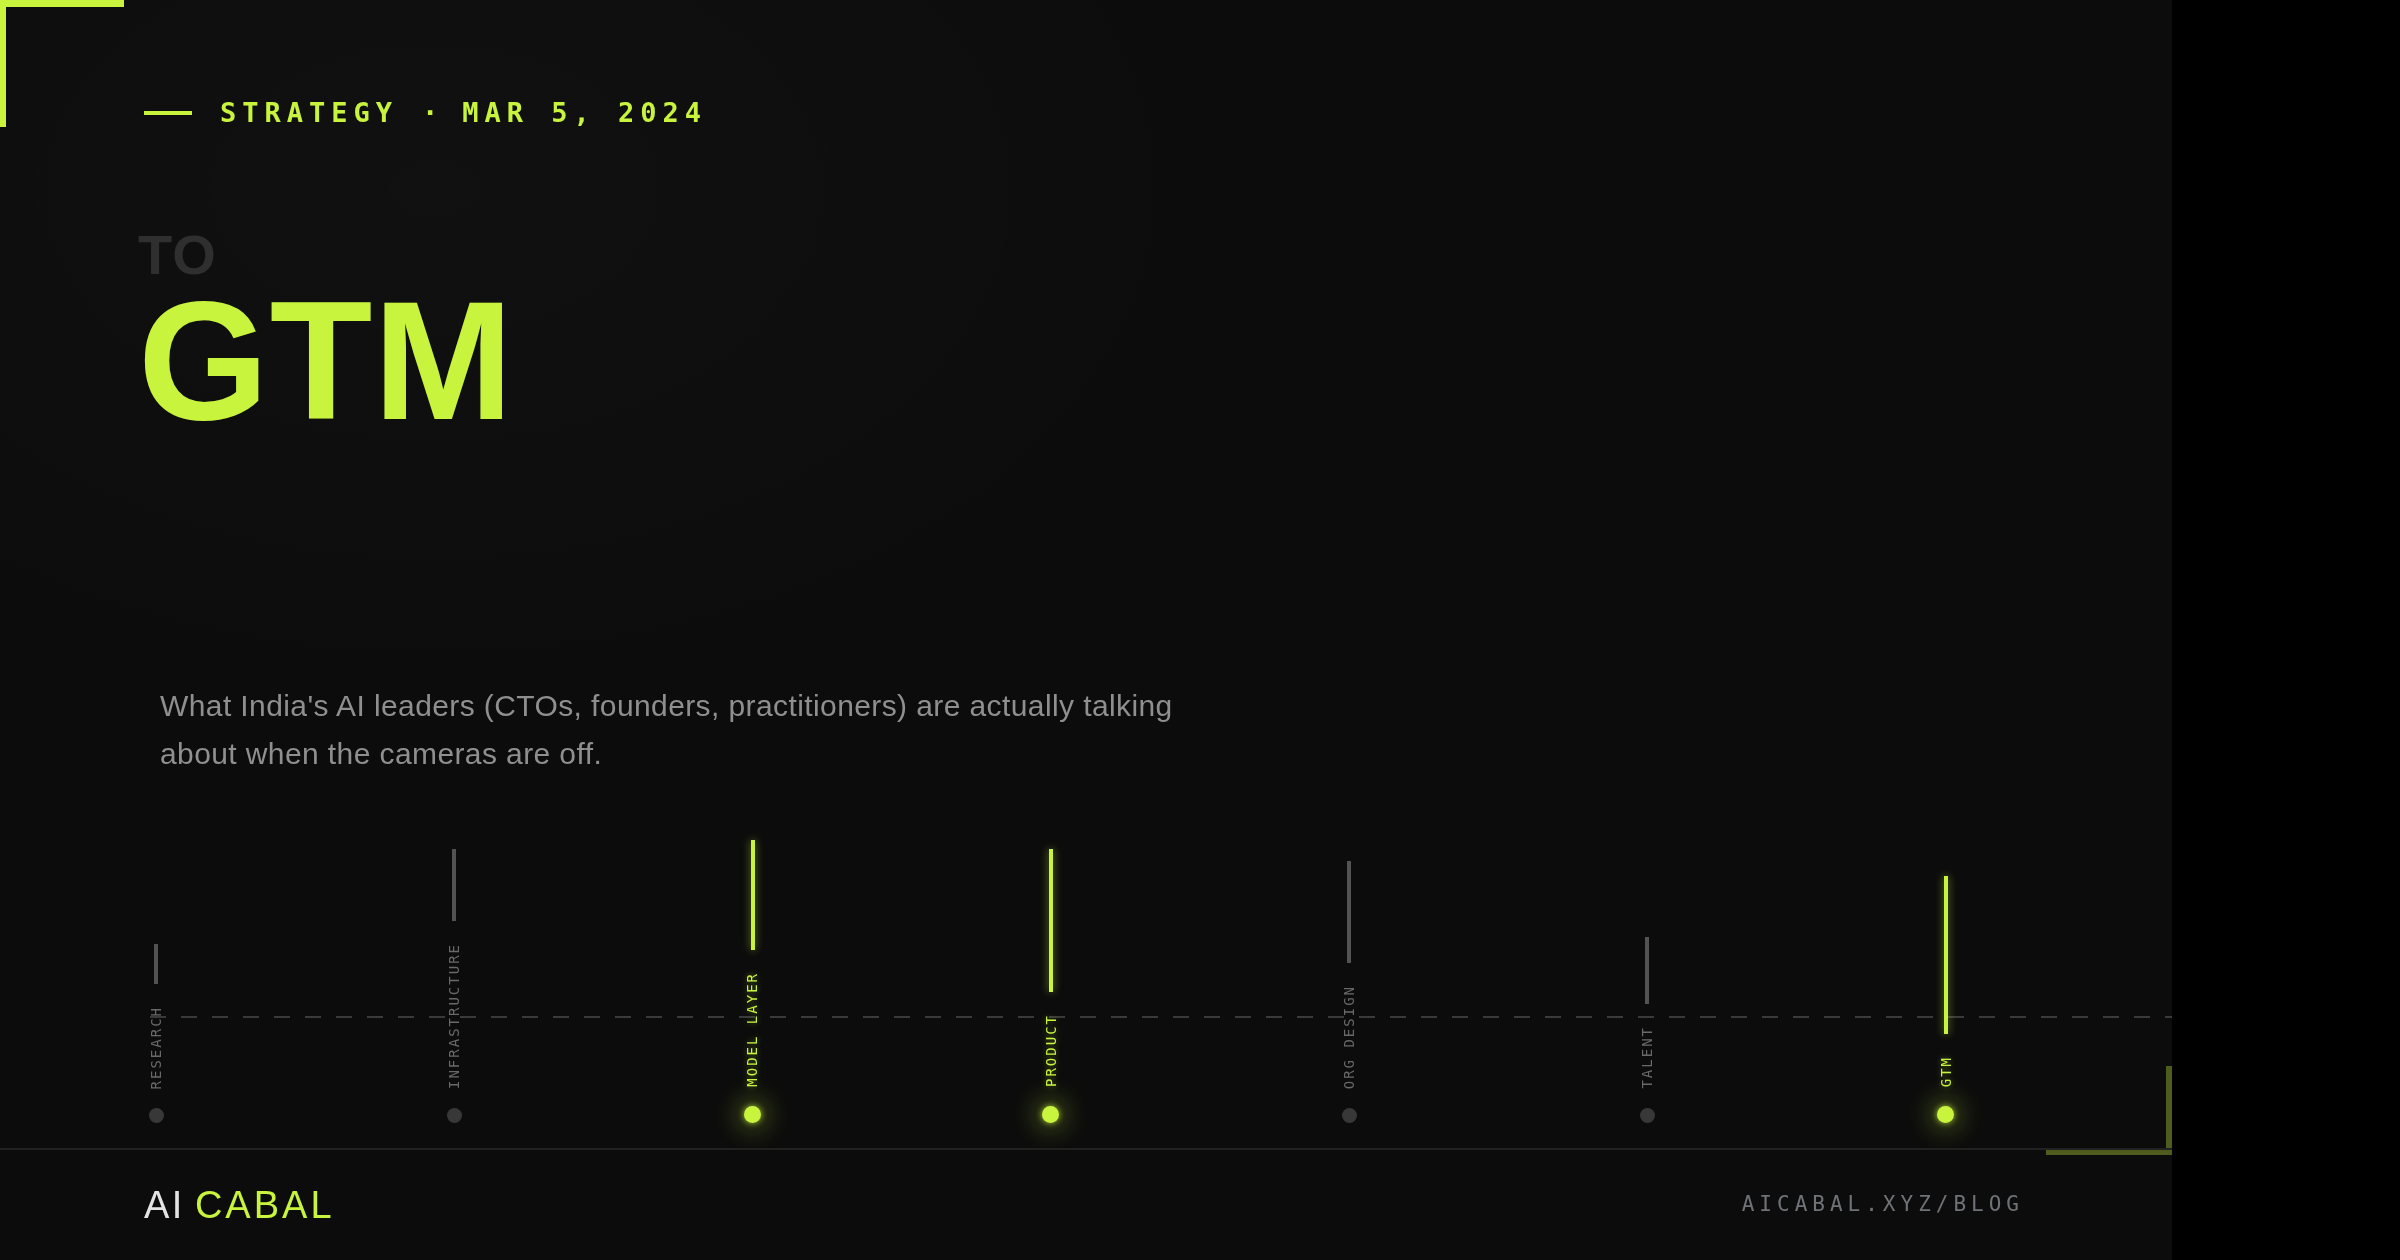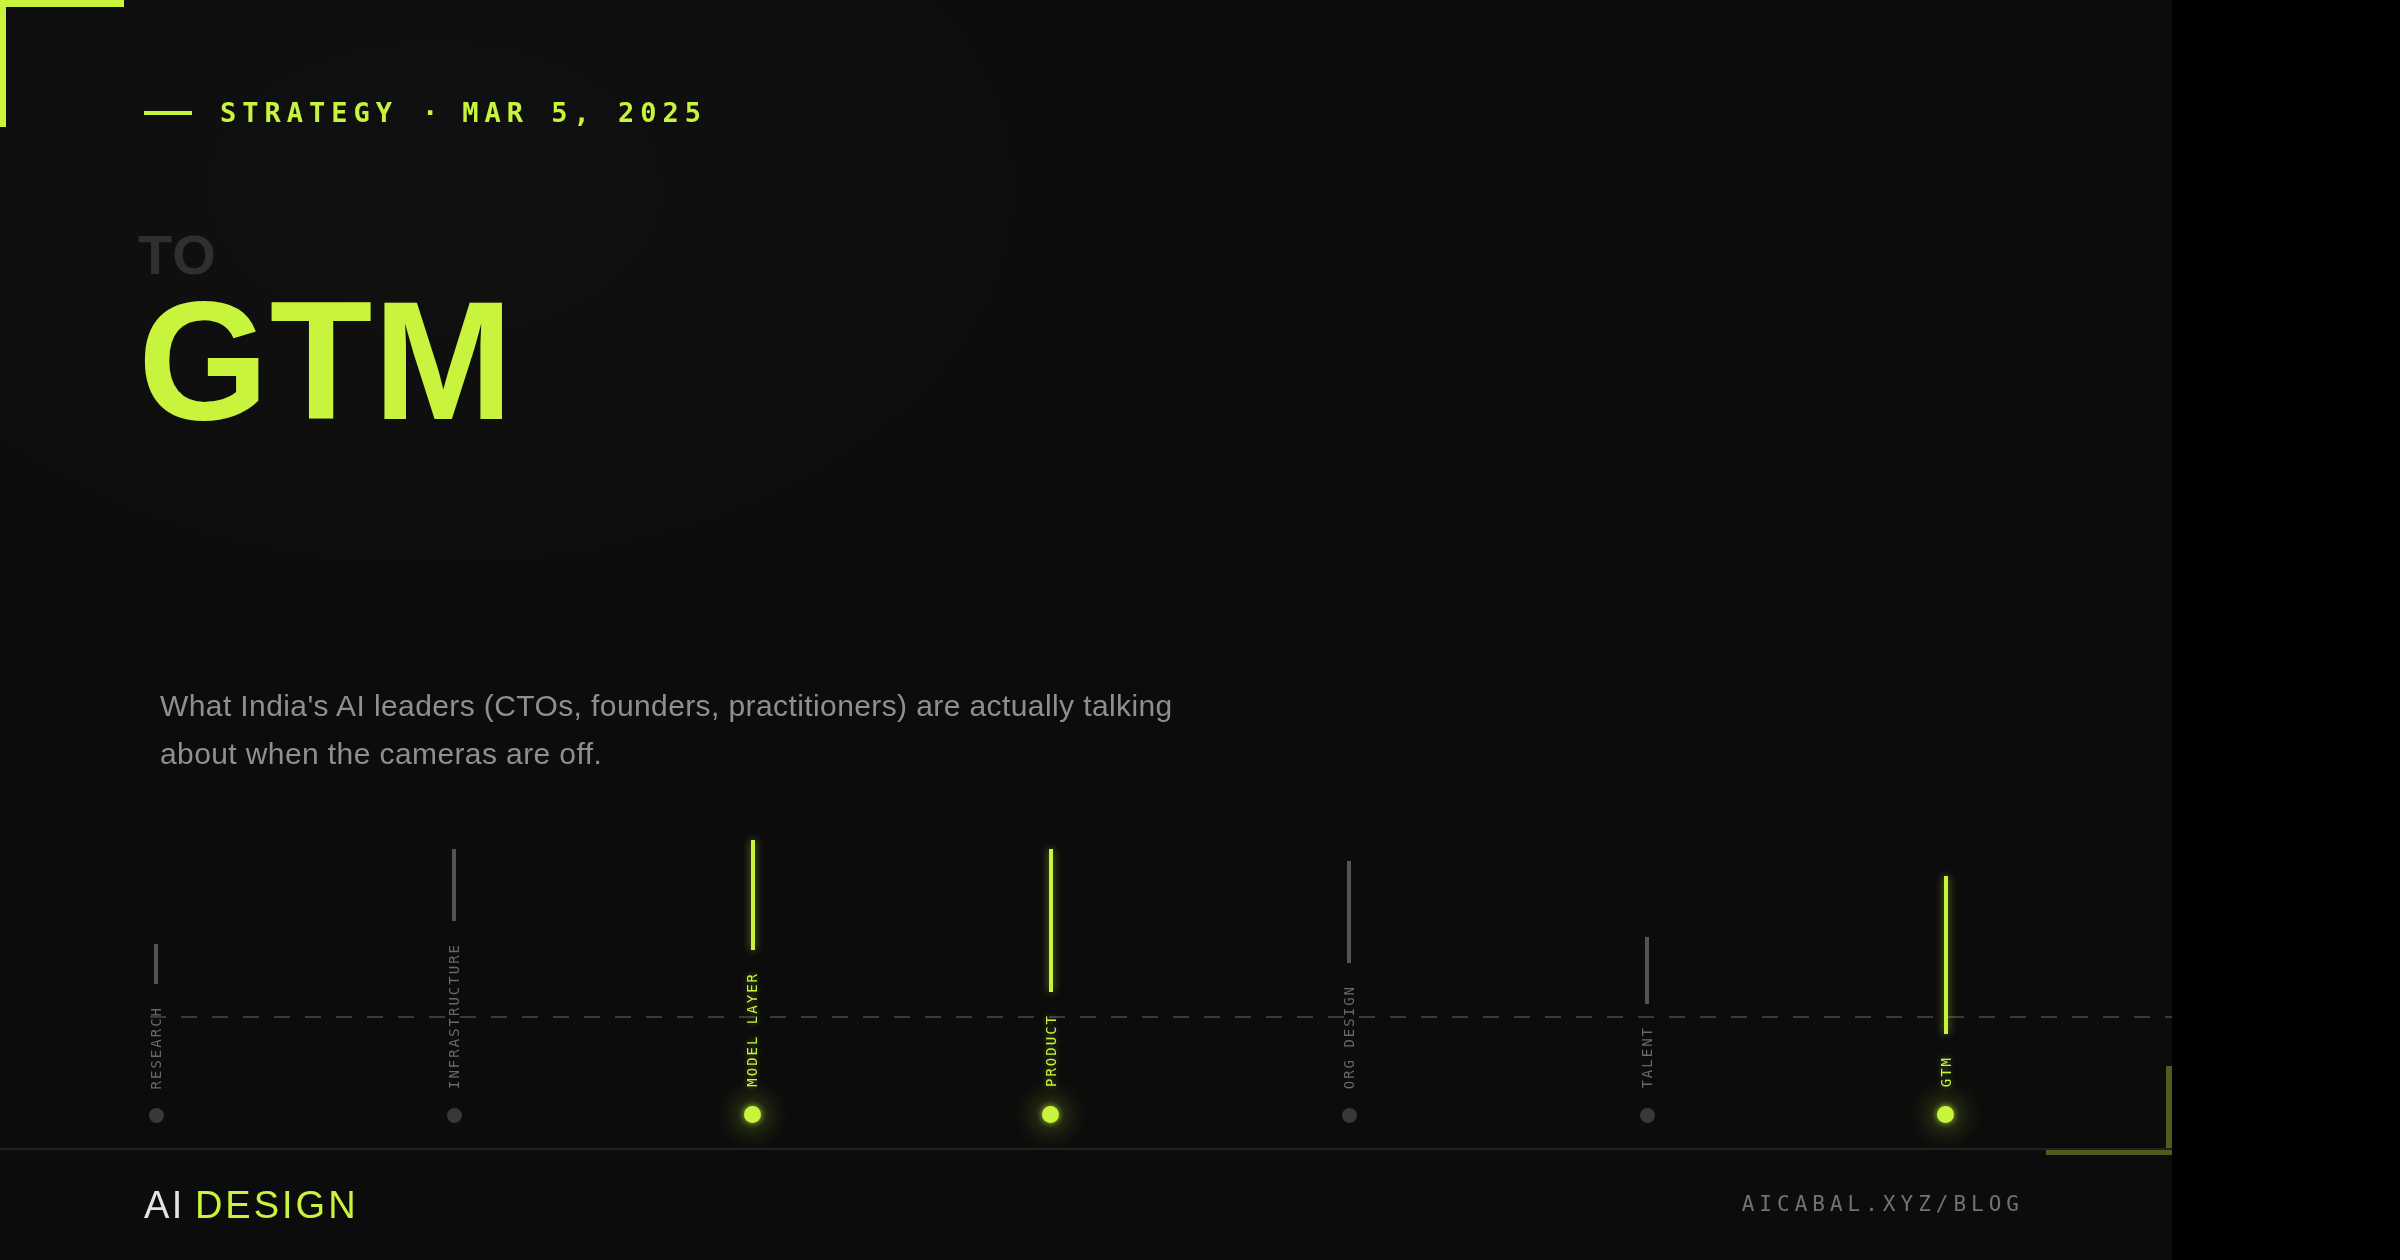--- a/index.html
+++ b/index.html
@@ -96,21 +96,21 @@
 
 <div class="page" style="--accent: #c8f43e; --accent-dim: #4e5c1e;">
 
   <div class="corner tl"></div>
   <div class="corner br"></div>
 
   <header class="eyebrow">
     <span class="dash"></span>
     <span>STRATEGY</span>
     <span class="sep">·</span>
-    <span>MAR 5, 2025</span>
+    <span>MAR 5, 2024</span>
   </header>
 
   <h1 class="title">
     <span class="row row2 muted">TO</span>
     <span class="row row3 accent">GTM</span>
   </h1>
 
   <p class="subtitle">
     <span>What India's AI leaders (CTOs, founders, practitioners) are actually talking</span><br>
     <span>about when the cameras are off.</span>
@@ -157,17 +157,17 @@
         <div class="tl-col" style="left: 2174px;">
     <div class="tl-line" style="height: 85px;"></div>
     <div class="tl-label">REVENUE</div>
     <div class="tl-dot"></div>
   </div>
       </div>
   </div>
 
   <div class="footer-divider"></div>
   <div class="brand">
-    <span>AI</span><span class="accent">DESIGN</span>
+    <span>AI</span><span class="accent">CABAL</span>
   </div>
   <div class="blog-url">AICABAL.XYZ/BLOG</div>
 
 </div>
 
 </body></html>

